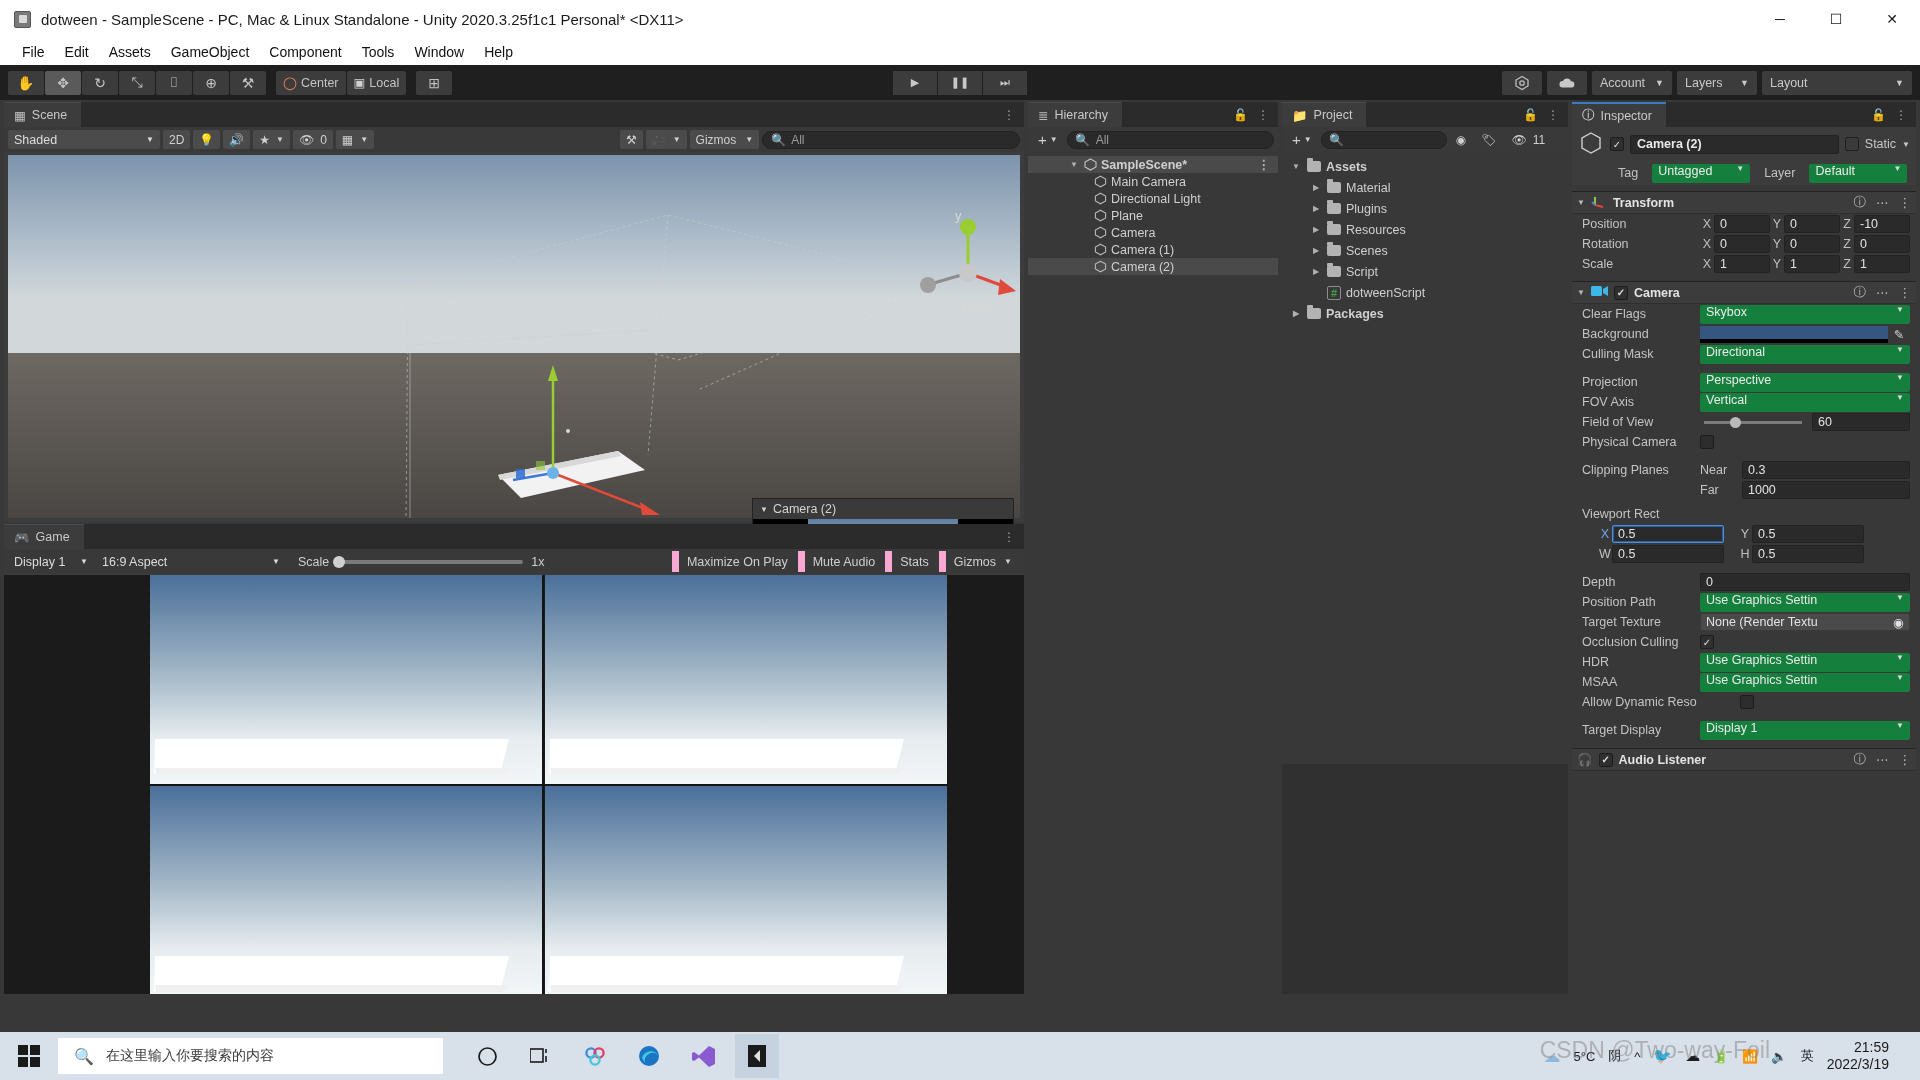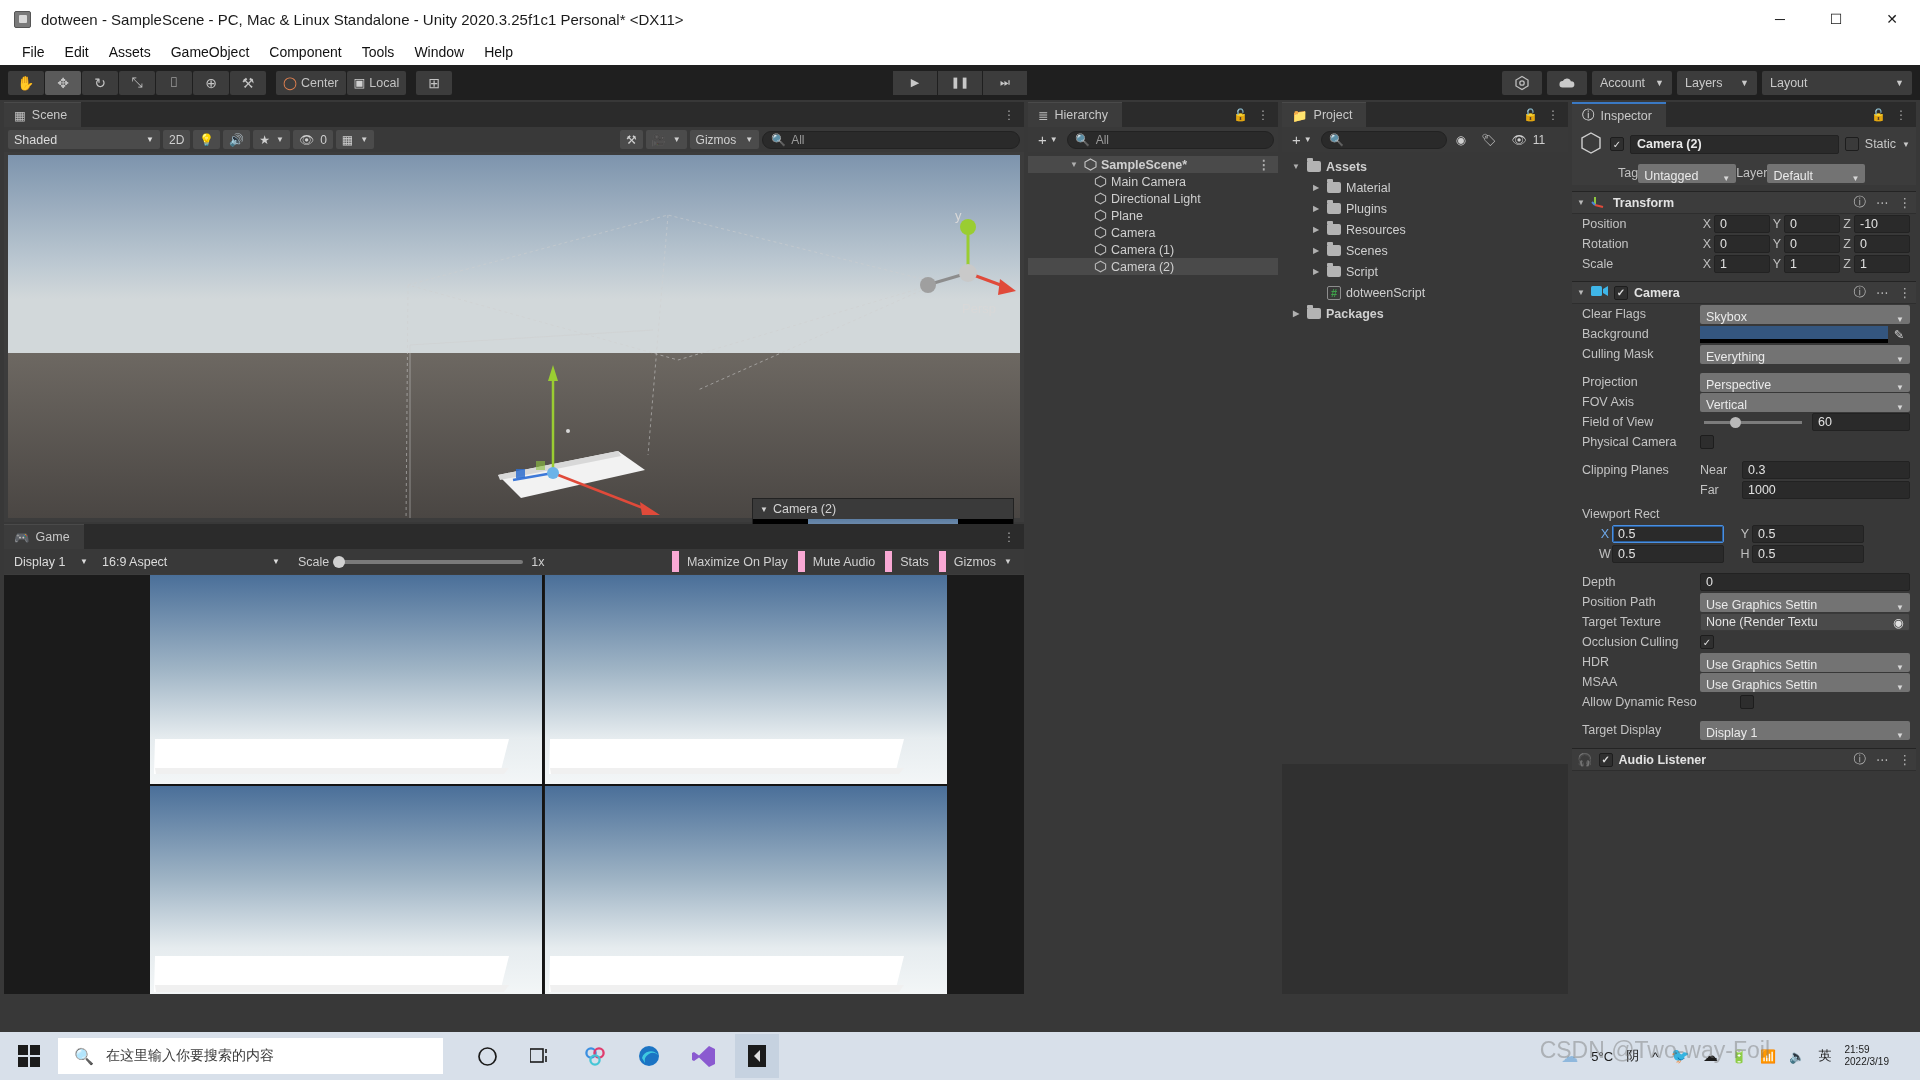--- a/index.html
+++ b/index.html
@@ -91,22 +91,22 @@
   .proj-row{height:21px;display:flex;align-items:center;color:#cfcfcf;font-size:12.5px;gap:5px;}
   .folder{width:14px;height:11px;background:#b3b3b3;border-radius:1px 2px 2px 2px;position:relative;}
   .folder::before{content:"";position:absolute;top:-3px;left:0;width:6px;height:3px;background:#b3b3b3;border-radius:1px 1px 0 0;}
 
   
   .insp-head{height:34px;display:flex;align-items:center;padding:0 6px;gap:6px;background:#3c3c3c;}
   .chk{width:14px;height:14px;background:#2f2f2f;border:1px solid #1d1d1d;border-radius:2px;
        display:flex;align-items:center;justify-content:center;color:#e0e0e0;font-size:10px;}
   .namefield{flex:1;height:19px;background:#2a2a2a;border:1px solid #222;border-radius:2px;
              display:flex;align-items:center;padding:0 6px;color:#e8e8e8;font-size:12.5px;font-weight:bold;}
-  .tagrow{height:24px;display:flex;align-items:center;gap:0;padding:0 6px;background:#3c3c3c;color:#c2c2c2;font-size:12.5px;}
-  .dropdown{height:19px;background:#737373;border-radius:2px;display:flex;align-items:flex-end;
+  .tagrow{height:24px;display:flex;align-items:center;gap:14px;padding:0 6px;background:#3c3c3c;color:#c2c2c2;font-size:12.5px;}
+  .dropdown{height:19px;background:#15803d;border-radius:2px;display:flex;align-items:flex-start;
             padding:0 6px;color:#eaeaea;font-size:12.5px;position:relative;}
   .dropdown .caret{margin-left:auto;padding-left:6px;font-size:8px;color:#d8d8d8;}
   .comp-head{height:23px;background:#3c3c3c;border-top:1px solid #242424;border-bottom:1px solid #2e2e2e;
              display:flex;align-items:center;gap:6px;padding:0 5px;color:#e2e2e2;font-size:12.5px;font-weight:bold;}
   .comp-head .right{margin-left:auto;display:flex;gap:10px;align-items:center;color:#b5b5b5;font-weight:normal;}
   .irow{height:20px;display:flex;align-items:center;padding:0 6px 0 10px;color:#c3c3c3;font-size:12.5px;}
   .ilabel{width:118px;flex:none;}
   .ifield{height:18px;background:#2a2a2a;border:1px solid #222;border-radius:2px;
           display:flex;align-items:center;padding:0 5px;color:#e2e2e2;font-size:12.5px;}
   .ifield.focus{border:1px solid #4a8fe0;box-shadow:0 0 0 1px #2a5f9e inset;}
@@ -122,21 +122,21 @@
          padding:0 6px;color:#dcdcdc;font-size:12.5px;}
 
   
   .taskbar{position:absolute;left:0;bottom:0;width:1920px;height:48px;background:#d8e0ea;display:flex;align-items:center;}
   .start{width:58px;height:48px;display:flex;align-items:center;justify-content:center;}
   .tb-search{width:385px;height:36px;background:#ffffff;display:flex;align-items:center;gap:12px;padding:0 16px;color:#3b3b3b;font-size:14px;}
   .tb-apps{display:flex;align-items:center;gap:10px;margin-left:22px;}
   .tb-app{width:44px;height:44px;display:flex;align-items:center;justify-content:center;position:relative;}
   .tb-app.active{background:#c6d2e0;}
   .tray{margin-left:auto;display:flex;align-items:center;gap:13px;padding-right:10px;color:#1c1c1c;font-size:13px;}
-  .clock{display:flex;flex-direction:column;align-items:flex-start;line-height:1.25;font-size:10px;color:#1b1b1b;}
+  .clock{display:flex;flex-direction:column;align-items:flex-end;line-height:1.25;font-size:14px;color:#1b1b1b;}
   .watermark{position:absolute;right:150px;bottom:16px;color:rgba(120,120,120,.45);font-size:23px;white-space:nowrap;}
 </style>
 </head>
 <body>
 
 <div id="root">
 
   <div class="titlebar">
     <div class="tb-icon"></div>
     <div class="tb-title">dotween - SampleScene - PC, Mac &amp; Linux Standalone - Unity 2020.3.25f1c1 Personal* &lt;DX11&gt;</div>
@@ -665,21 +665,21 @@
       <span class="ilabel">Background</span>
       <div style="flex:1;height:17px;display:flex;flex-direction:column;">
         <div id="bg-swatch" style="flex: 1 1 0%; background: rgb(52, 86, 127);"></div>
         <div style="height:4px;background:#000;"></div>
       </div>
       <span style="width:22px;text-align:center;color:#d0d0d0;">✎</span>
     </div>
     <div class="irow">
       <span class="ilabel">Culling Mask</span>
       <div class="dropdown" style="flex:1;">
-        <span>Everything</span>
+        <span>Directional</span>
         <span class="caret">▼</span>
       </div>
     </div>
     <div style="height:8px;"></div>
     <div class="irow">
       <span class="ilabel">Projection</span>
       <div class="dropdown" style="flex:1;">
         <span>Perspective</span>
         <span class="caret">▼</span>
       </div>

